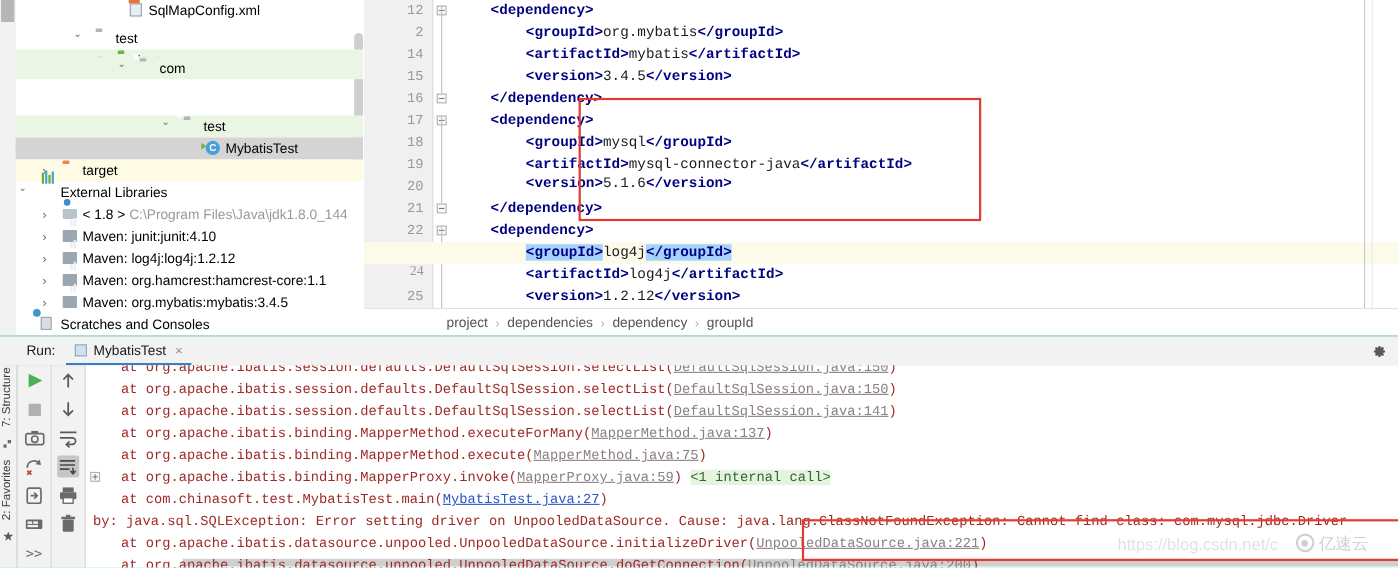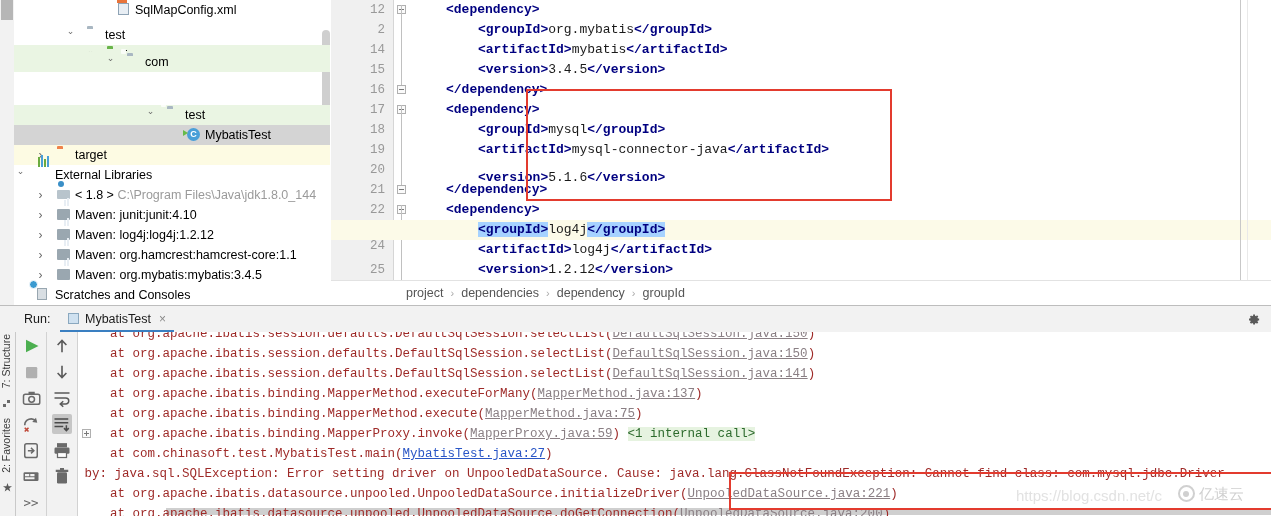--- a/index.html
+++ b/index.html
@@ -225,21 +225,21 @@
           <div class="lnum" style="top: 40px;">14</div>
           <div class="lnum" style="top: 60px;">15</div>
           <div class="lnum" style="top: 80px;">16</div>
           <div class="lnum" style="top: 100px;">17</div>
           <div class="lnum" style="top: 120px;">18</div>
           <div class="lnum" style="top: 140px;">19</div>
           <div class="lnum" style="top: 160px;">20</div>
           <div class="lnum" style="top: 180px;">21</div>
           <div class="lnum" style="top: 200px;">22</div>
           <div class="lnum cur" style="top: 220px;">23</div>
-          <div class="lnum" style="top: 236px;">24</div>
+          <div class="lnum" style="top: 236px; font-family: Liberation Serif, serif;">24</div>
           <div class="lnum" style="top: 260px;">25</div>
         </div>
       <div class="foldcol" id="foldcol">
           <div class="foldmark" style="top: 5px;"></div>
           <div class="foldmark" style="top: 85px;"></div>
           <div class="foldmark" style="top: 105px;"></div>
           <div class="foldmark" style="top: 185px;"></div>
           <div class="foldmark" style="top: 205px;"></div>
           <div class="foldtail" style="top: 5px; height: 80px;"></div>
           <div class="foldtail" style="top: 105px; height: 80px;"></div>
@@ -247,21 +247,21 @@
         </div>
       <div class="codearea" id="codearea">
           <div class="code" style="top: 0px; left: 39px;"><span class="tg">&lt;dependency&gt;</span></div>
           <div class="code" style="top: 20px; left: 71px;"><span class="tg">&lt;groupId&gt;</span><span class="tx">org.mybatis</span><span class="tg">&lt;/groupId&gt;</span></div>
           <div class="code" style="top: 40px; left: 71px;"><span class="tg">&lt;artifactId&gt;</span><span class="tx">mybatis</span><span class="tg">&lt;/artifactId&gt;</span></div>
           <div class="code" style="top: 60px; left: 71px;"><span class="tg">&lt;version&gt;</span><span class="tx">3.4.5</span><span class="tg">&lt;/version&gt;</span></div>
           <div class="code" style="top: 80px; left: 39px;"><span class="tg">&lt;/dependency&gt;</span></div>
           <div class="code" style="top: 100px; left: 39px;"><span class="tg">&lt;dependency&gt;</span></div>
           <div class="code" style="top: 120px; left: 71px;"><span class="tg">&lt;groupId&gt;</span><span class="tx">mysql</span><span class="tg">&lt;/groupId&gt;</span></div>
           <div class="code" style="top: 140px; left: 71px;"><span class="tg">&lt;artifactId&gt;</span><span class="tx">mysql-connector-java</span><span class="tg">&lt;/artifactId&gt;</span></div>
-          <div class="code" style="top: 168px; left: 71px;"><span class="tg">&lt;version&gt;</span><span class="tx">5.1.6</span><span class="tg">&lt;/version&gt;</span></div>
+          <div class="code" style="top: 157px; left: 71px;"><span class="tg">&lt;version&gt;</span><span class="tx">5.1.6</span><span class="tg">&lt;/version&gt;</span></div>
           <div class="code" style="top: 180px; left: 39px;"><span class="tg">&lt;/dependency&gt;</span></div>
           <div class="code" style="top: 200px; left: 39px;"><span class="tg">&lt;dependency&gt;</span></div>
           <div class="hl-line" style="top: 220px; left: -76px;"></div>
           <div class="code" style="top: 220px; left: 71px;"><span class="tgsel">&lt;groupId&gt;</span><span class="tx">log4j</span><span class="tgsel">&lt;/groupId&gt;</span></div>
           <div class="code" style="top: 240px; left: 71px;"><span class="tg">&lt;artifactId&gt;</span><span class="tx">log4j</span><span class="tg">&lt;/artifactId&gt;</span></div>
           <div class="code" style="top: 260px; left: 71px;"><span class="tg">&lt;version&gt;</span><span class="tx">1.2.12</span><span class="tg">&lt;/version&gt;</span></div>
           <div class="redbox" style="left: 119px; top: 89px; width: 366px; height: 112px; border-color: rgb(227, 59, 46);"></div>
         </div>
     </div>
     <div class="editor-vline"></div>

